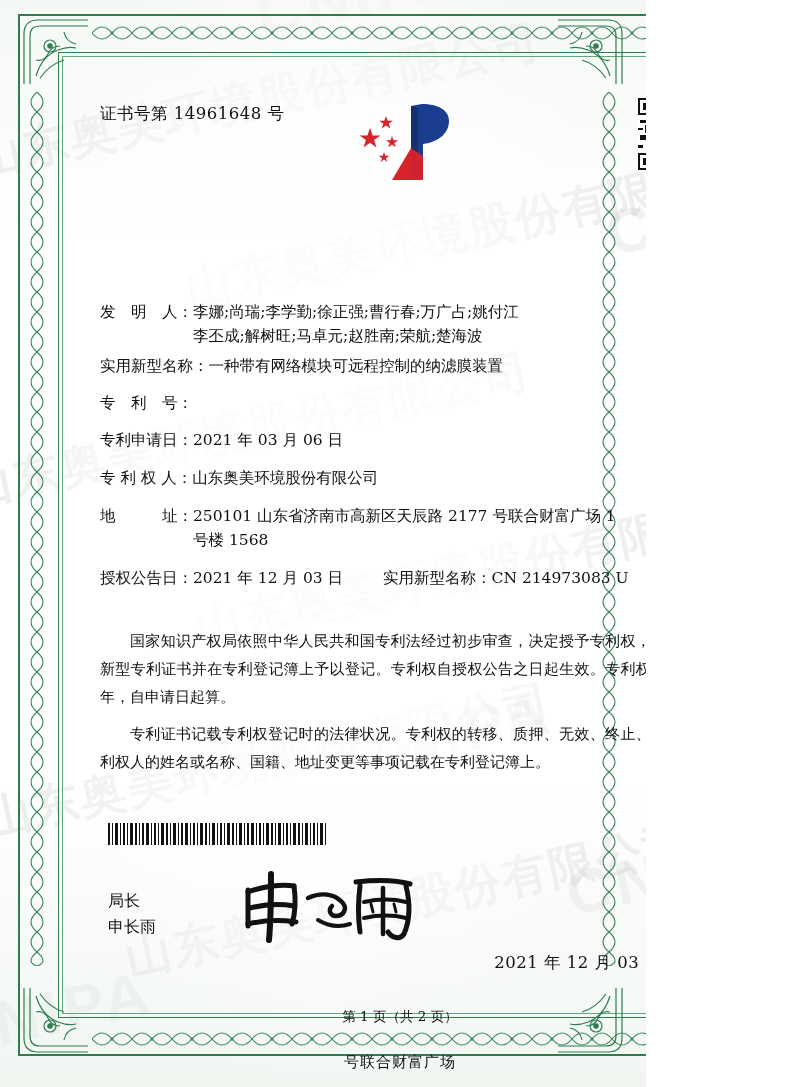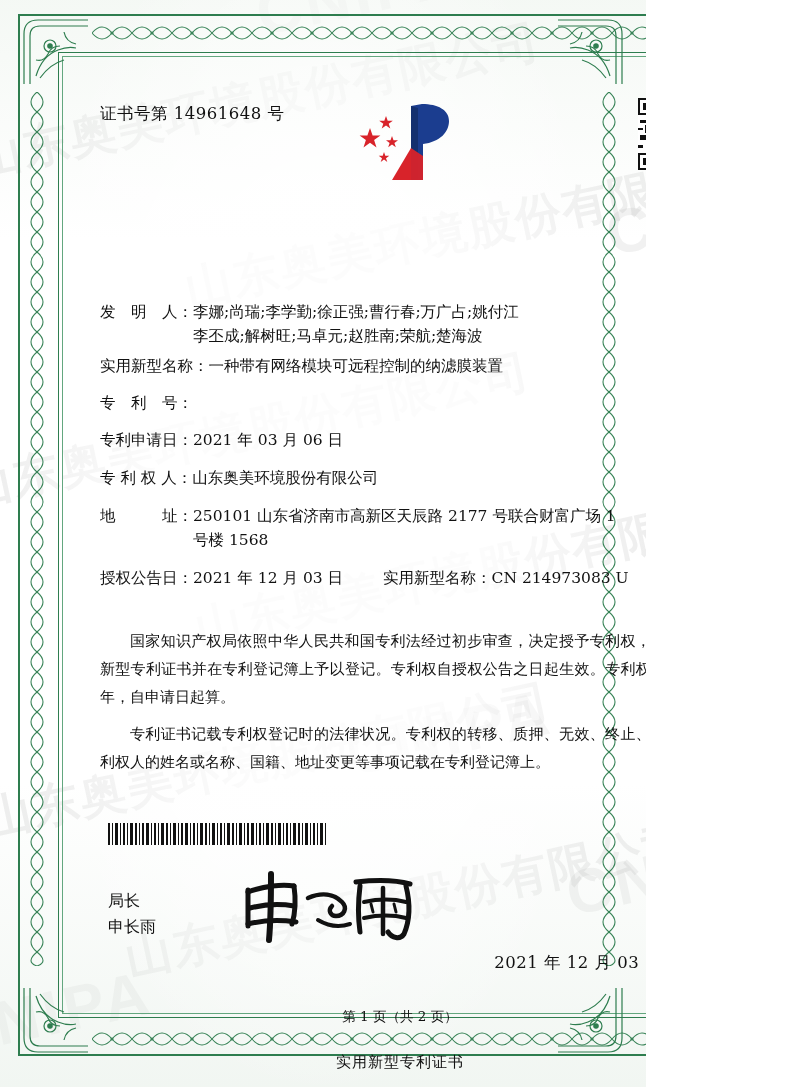--- a/index.html
+++ b/index.html
@@ -656,16 +656,16 @@
           <path d="M133 36 L 135 44" stroke-width="3"></path>
           <path d="M156 36 L 158 44" stroke-width="3"></path>
         </g>
       </svg>
     </div>
 
     <div class="issue-date">2021 年 12 月 03 日</div>
 
     <div class="page-no">第 1 页（共 2 页）</div>
 
-    <div class="footer-note">实用新型专利证书</div>
+    <div class="footer-note">号联合财富广场</div>
 
   </div>
 </div>
 
 </body></html>

